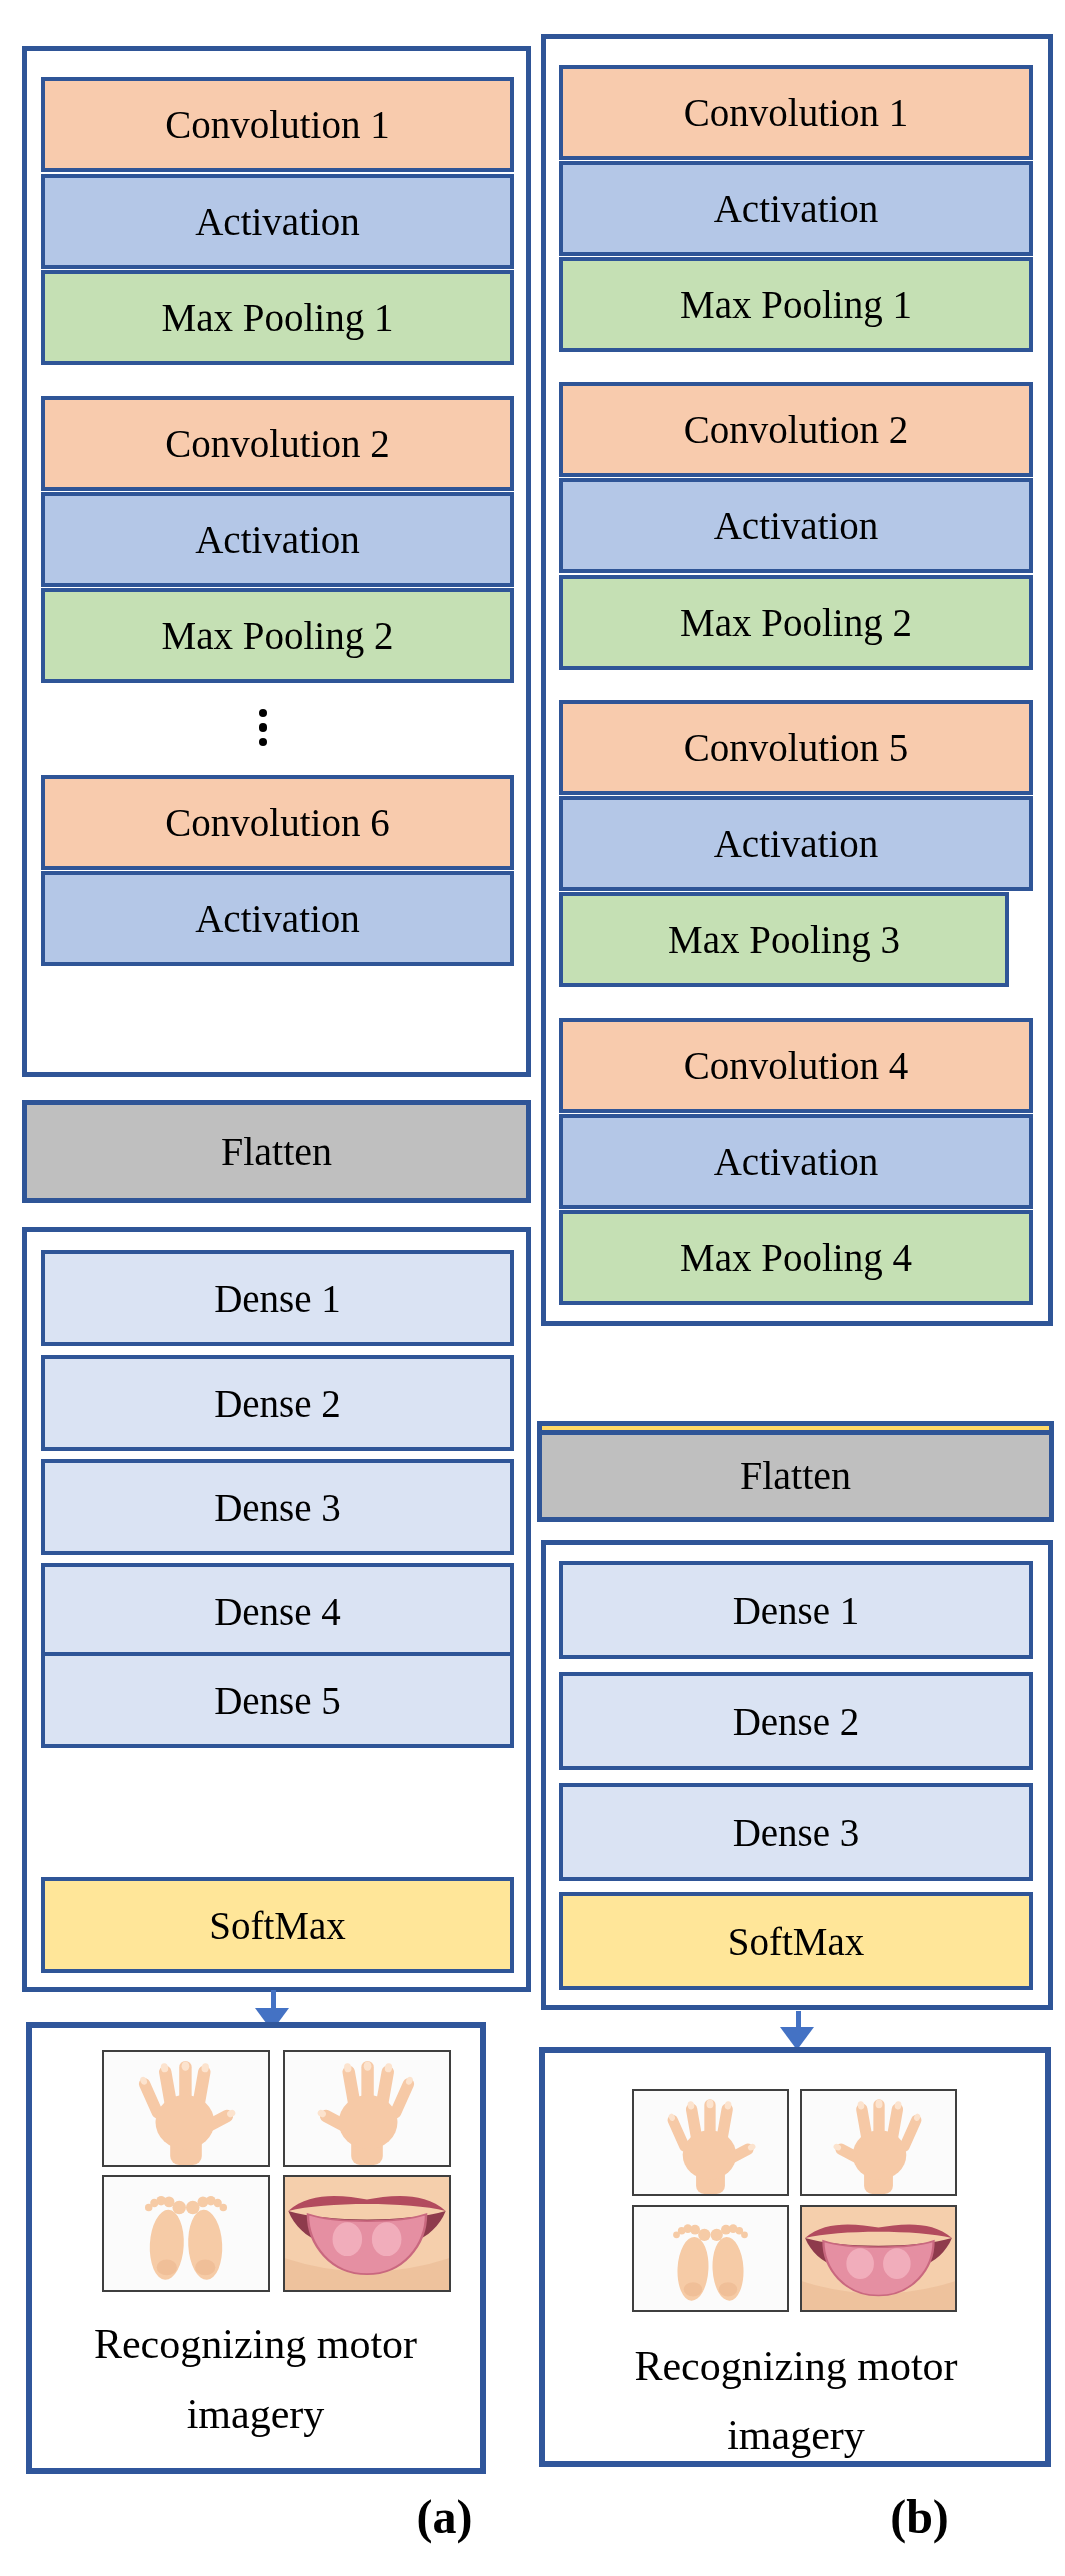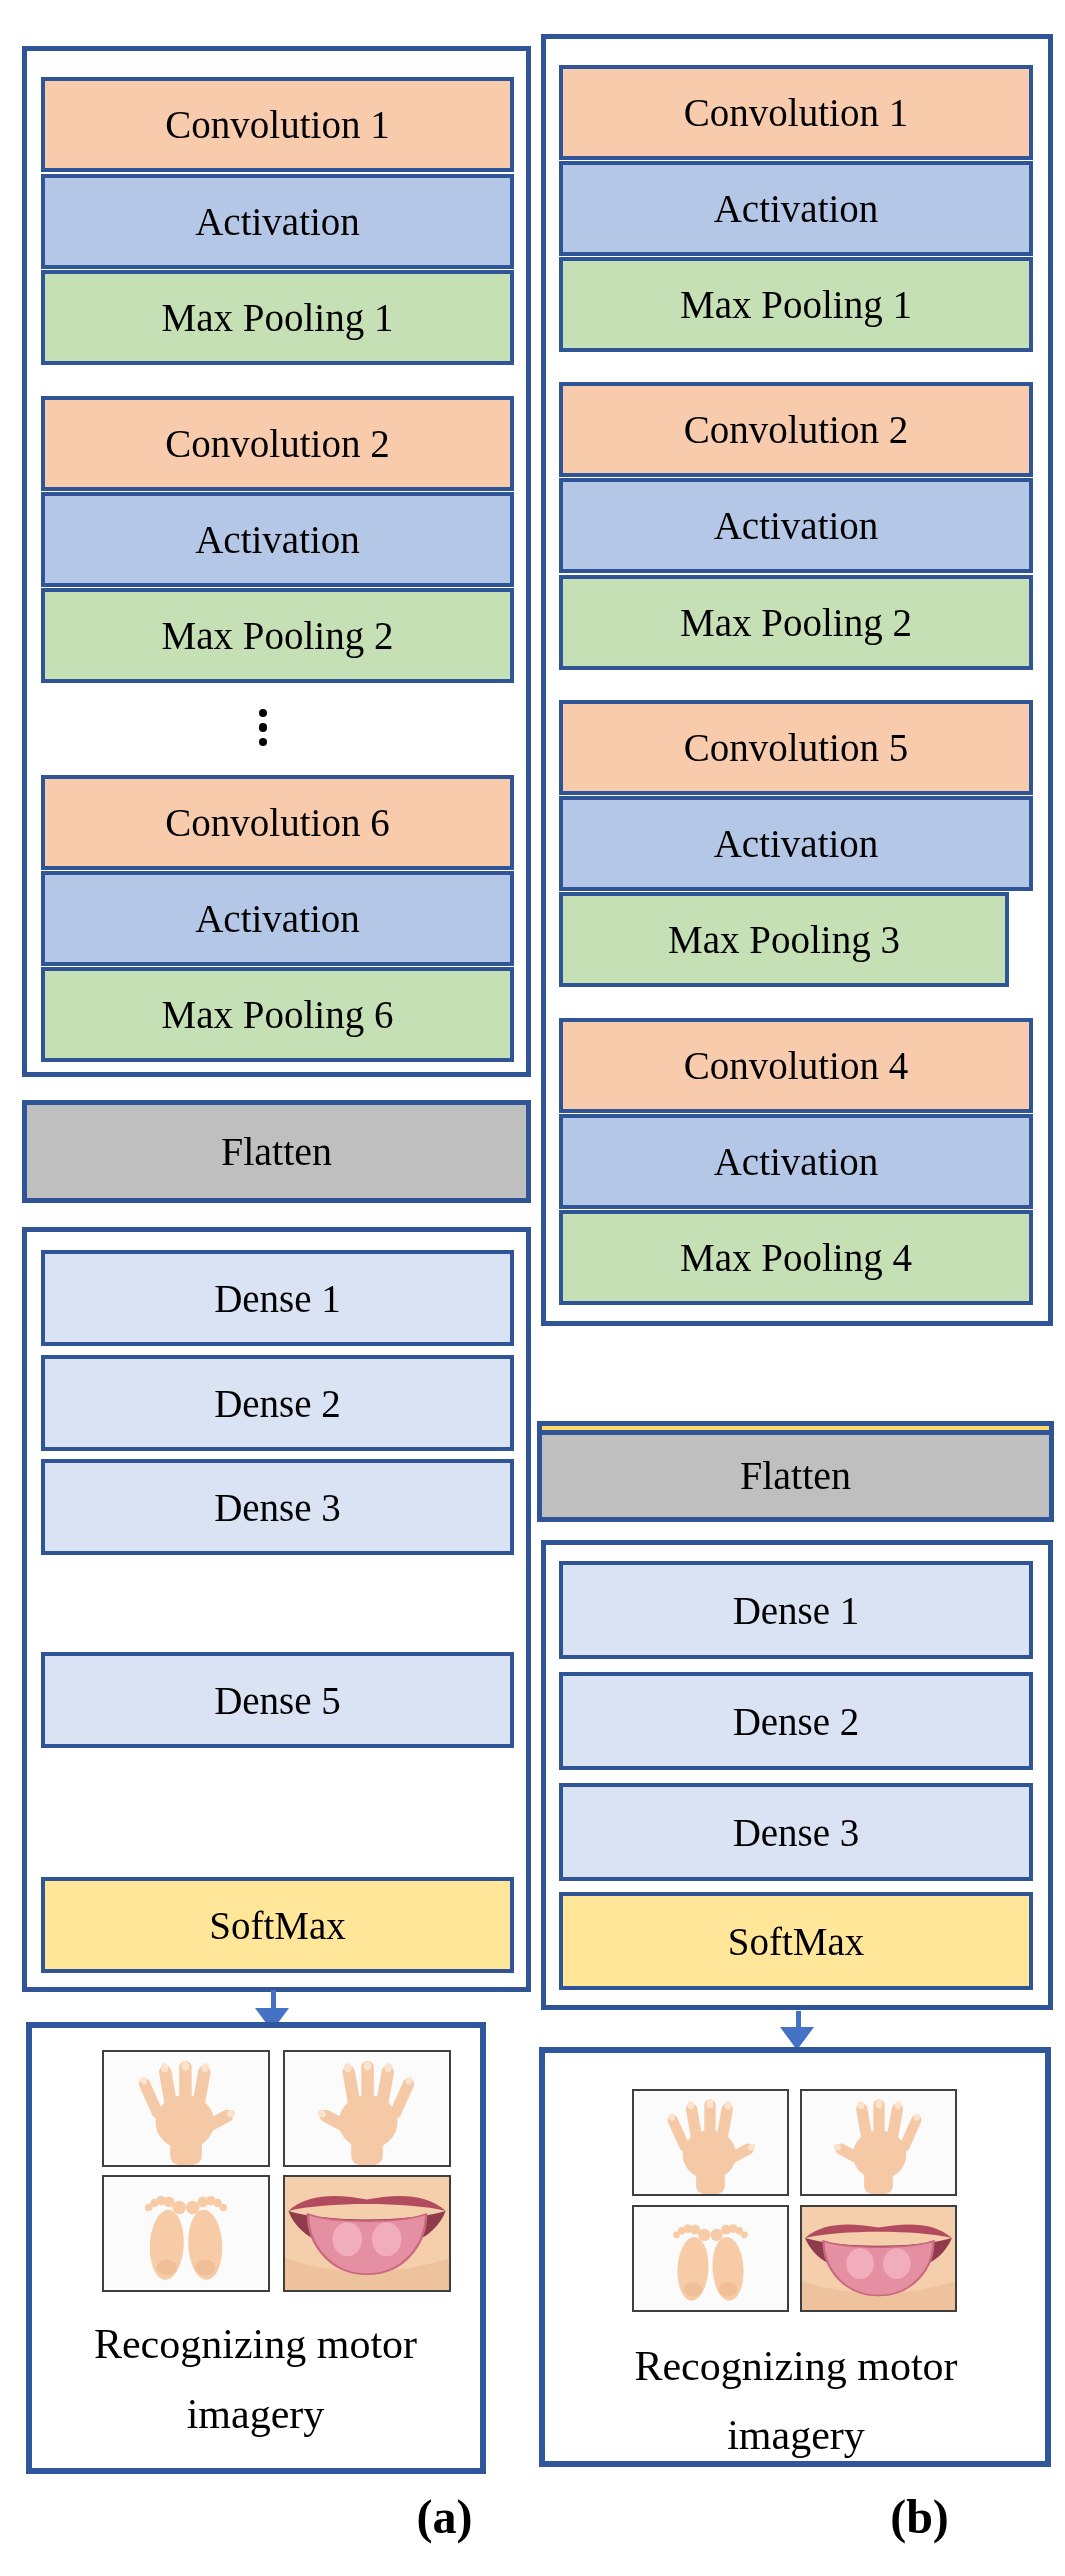--- a/index.html
+++ b/index.html
@@ -71,29 +71,29 @@
   <div class="blk pool" style="left:41px;top:588px;width:473px;height:95px">Max Pooling 2</div>
 
   <div class="dots" style="left:259px;top:709px">
     <div class="dot"></div>
     <div class="dot"></div>
     <div class="dot"></div>
   </div>
 
   <div class="blk conv" style="left:41px;top:775px;width:473px;height:95px">Convolution 6</div>
   <div class="blk act" style="left:41px;top:871px;width:473px;height:95px">Activation</div>
-  <div class="blk pool" style="left:41px;top:967px;width:473px;height:95px">Max Pooling 6</div>
 
   <div class="blk flatten" style="left:22px;top:1100px;width:509px;height:103px">Flatten</div>
 
   <div class="outer" style="left:22px;top:1227px;width:509px;height:765px"></div>
 
   <div class="blk dense" style="left:41px;top:1250px;width:473px;height:96px">Dense 1</div>
   <div class="blk dense" style="left:41px;top:1355px;width:473px;height:96px">Dense 2</div>
   <div class="blk dense" style="left:41px;top:1459px;width:473px;height:96px">Dense 3</div>
+  <div class="blk dense" style="left:41px;top:1563px;width:473px;height:96px">Dense 4</div>
   <div class="blk dense" style="left:41px;top:1652px;width:473px;height:96px">Dense 5</div>
   <div class="blk softmax" style="left:41px;top:1877px;width:473px;height:96px">SoftMax</div>
 
   <div class="arrow-stem" style="left:271px;top:1990px;width:4.6px;height:19.6px"></div>
   <div class="arrow-head" style="left:255px;top:2008px"></div>
 
   <div class="imgbox" style="left:26px;top:2022px;width:460px;height:452px"></div>
 
   <div class="cell" style="left:102px;top:2050px;width:168px;height:117px">
     <svg viewBox="0 0 100 100" preserveAspectRatio="xMidYMax meet">

